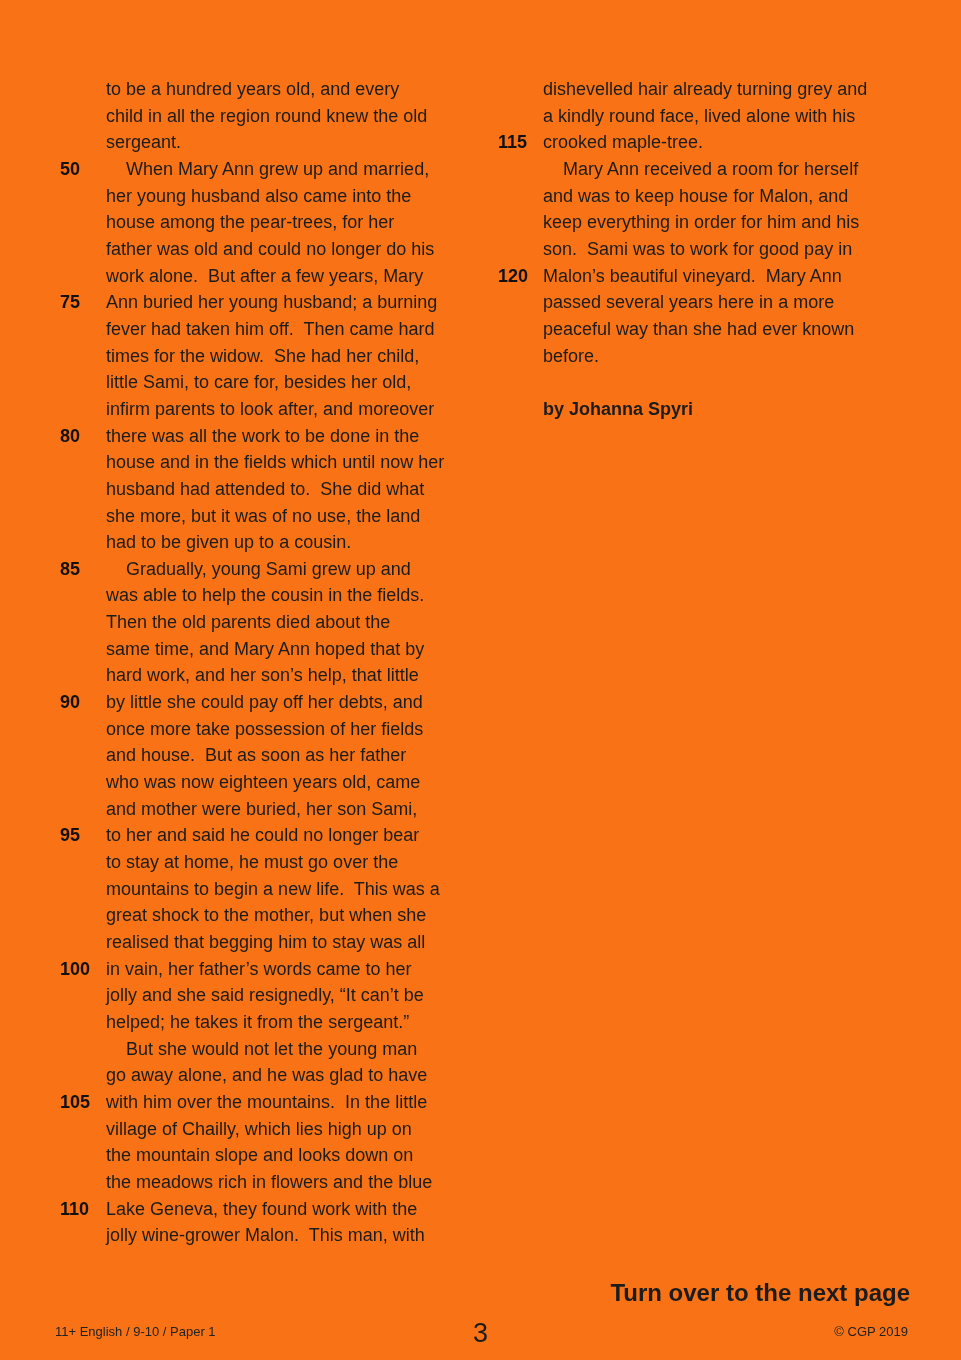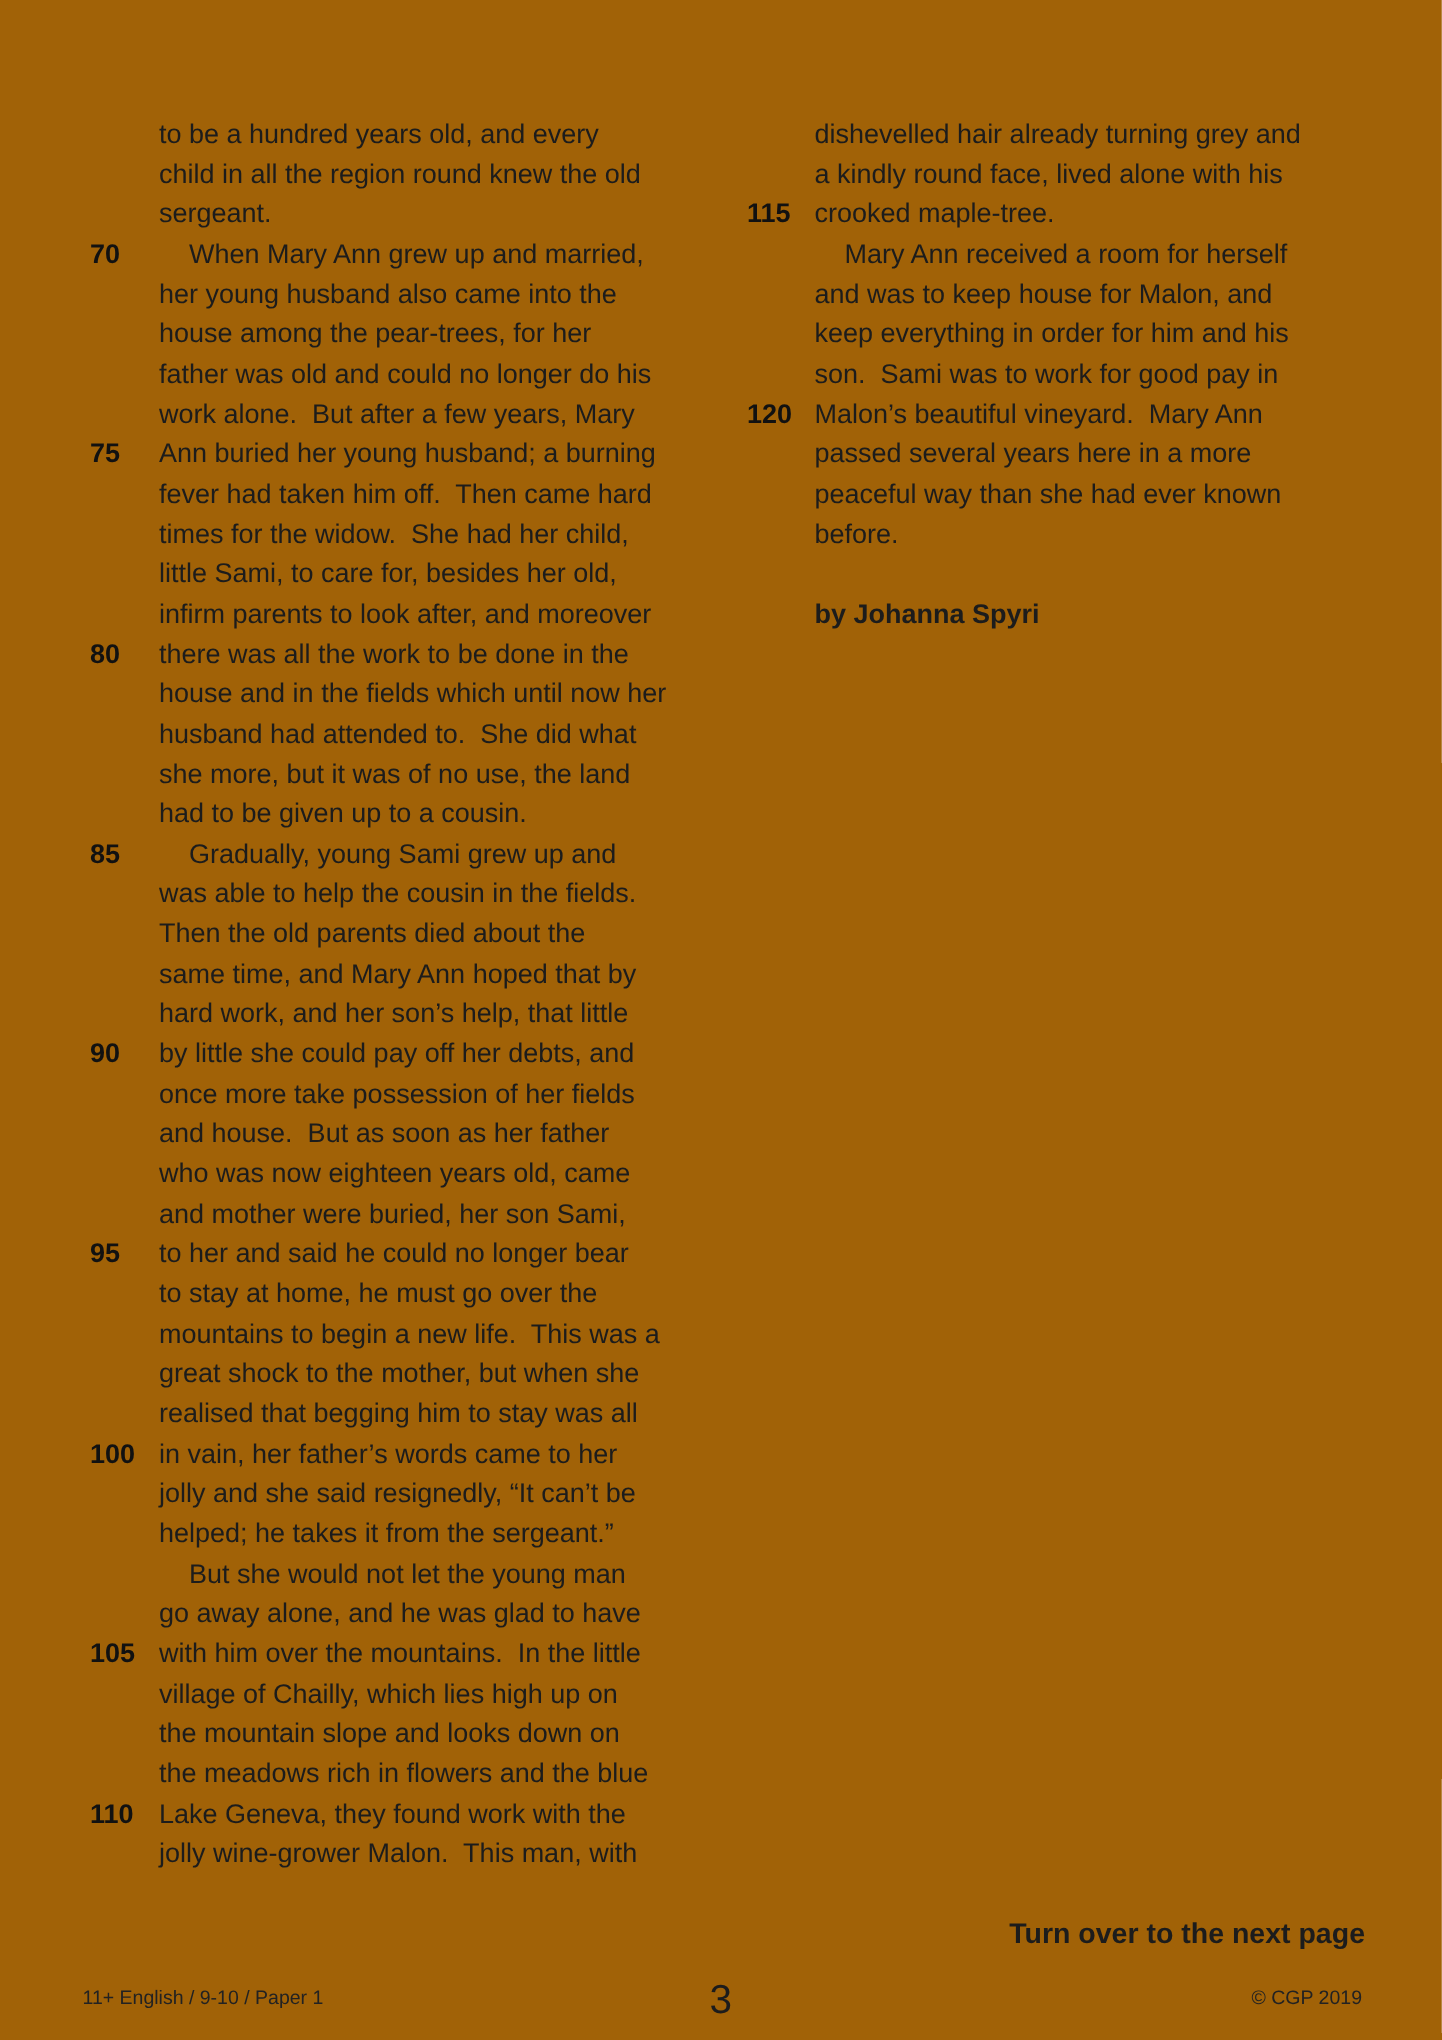--- a/index.html
+++ b/index.html
@@ -5,21 +5,21 @@
   html, body { margin: 0; padding: 0; }
   body {
     width: 961px; height: 1360px;
     background: #ffffff;
     font-family: "Liberation Sans", sans-serif;
     color: #1c1c1c;
   }
   .page {
     position: relative;
     width: 961px; height: 1360px;
-    background: #a16207;
+    background: #f97316;
     overflow: hidden;
   }
   .column {
     position: absolute;
     top: 76px;
     font-size: 18px;
     line-height: 26.66px;
     color: #1c1c1c;
   }
   .col-left  { left: 106px; width: 352px; }
@@ -37,21 +37,21 @@
     position: absolute;
     left: 543px; top: 396px; width: 334px;
     font-weight: 700;
     font-size: 18px; line-height: 26.66px;
     white-space: pre-wrap;
   }
   .turnover {
     position: absolute;
     right: 51px; top: 1279px;
     font-weight: 700;
-    font-size: 19px;
+    font-size: 24px;
   }
   .footer-left {
     position: absolute;
     left: 55px; top: 1324px;
     font-size: 13px; color: #222222;
   }
   .page-number {
     position: absolute;
     left: 0; top: 1318px; width: 961px;
     text-align: center;
@@ -65,21 +65,21 @@
 </style>
 </head>
 <body>
 
 <div class="page">
 
   <div class="column col-left">
       <div class="line"><span>to be a hundred years old, and every</span></div>
       <div class="line"><span>child in all the region round knew the old</span></div>
       <div class="line"><span>sergeant.</span></div>
-      <div class="line indent"><span class="lnum">70</span><span>When Mary Ann grew up and married,</span></div>
+      <div class="line indent"><span class="lnum">50</span><span>When Mary Ann grew up and married,</span></div>
       <div class="line"><span>her young husband also came into the</span></div>
       <div class="line"><span>house among the pear-trees, for her</span></div>
       <div class="line"><span>father was old and could no longer do his</span></div>
       <div class="line"><span>work alone.  But after a few years, Mary</span></div>
       <div class="line"><span class="lnum">75</span><span>Ann buried her young husband; a burning</span></div>
       <div class="line"><span>fever had taken him off.  Then came hard</span></div>
       <div class="line"><span>times for the widow.  She had her child,</span></div>
       <div class="line"><span>little Sami, to care for, besides her old,</span></div>
       <div class="line"><span>infirm parents to look after, and moreover</span></div>
       <div class="line"><span class="lnum">80</span><span>there was all the work to be done in the</span></div>

